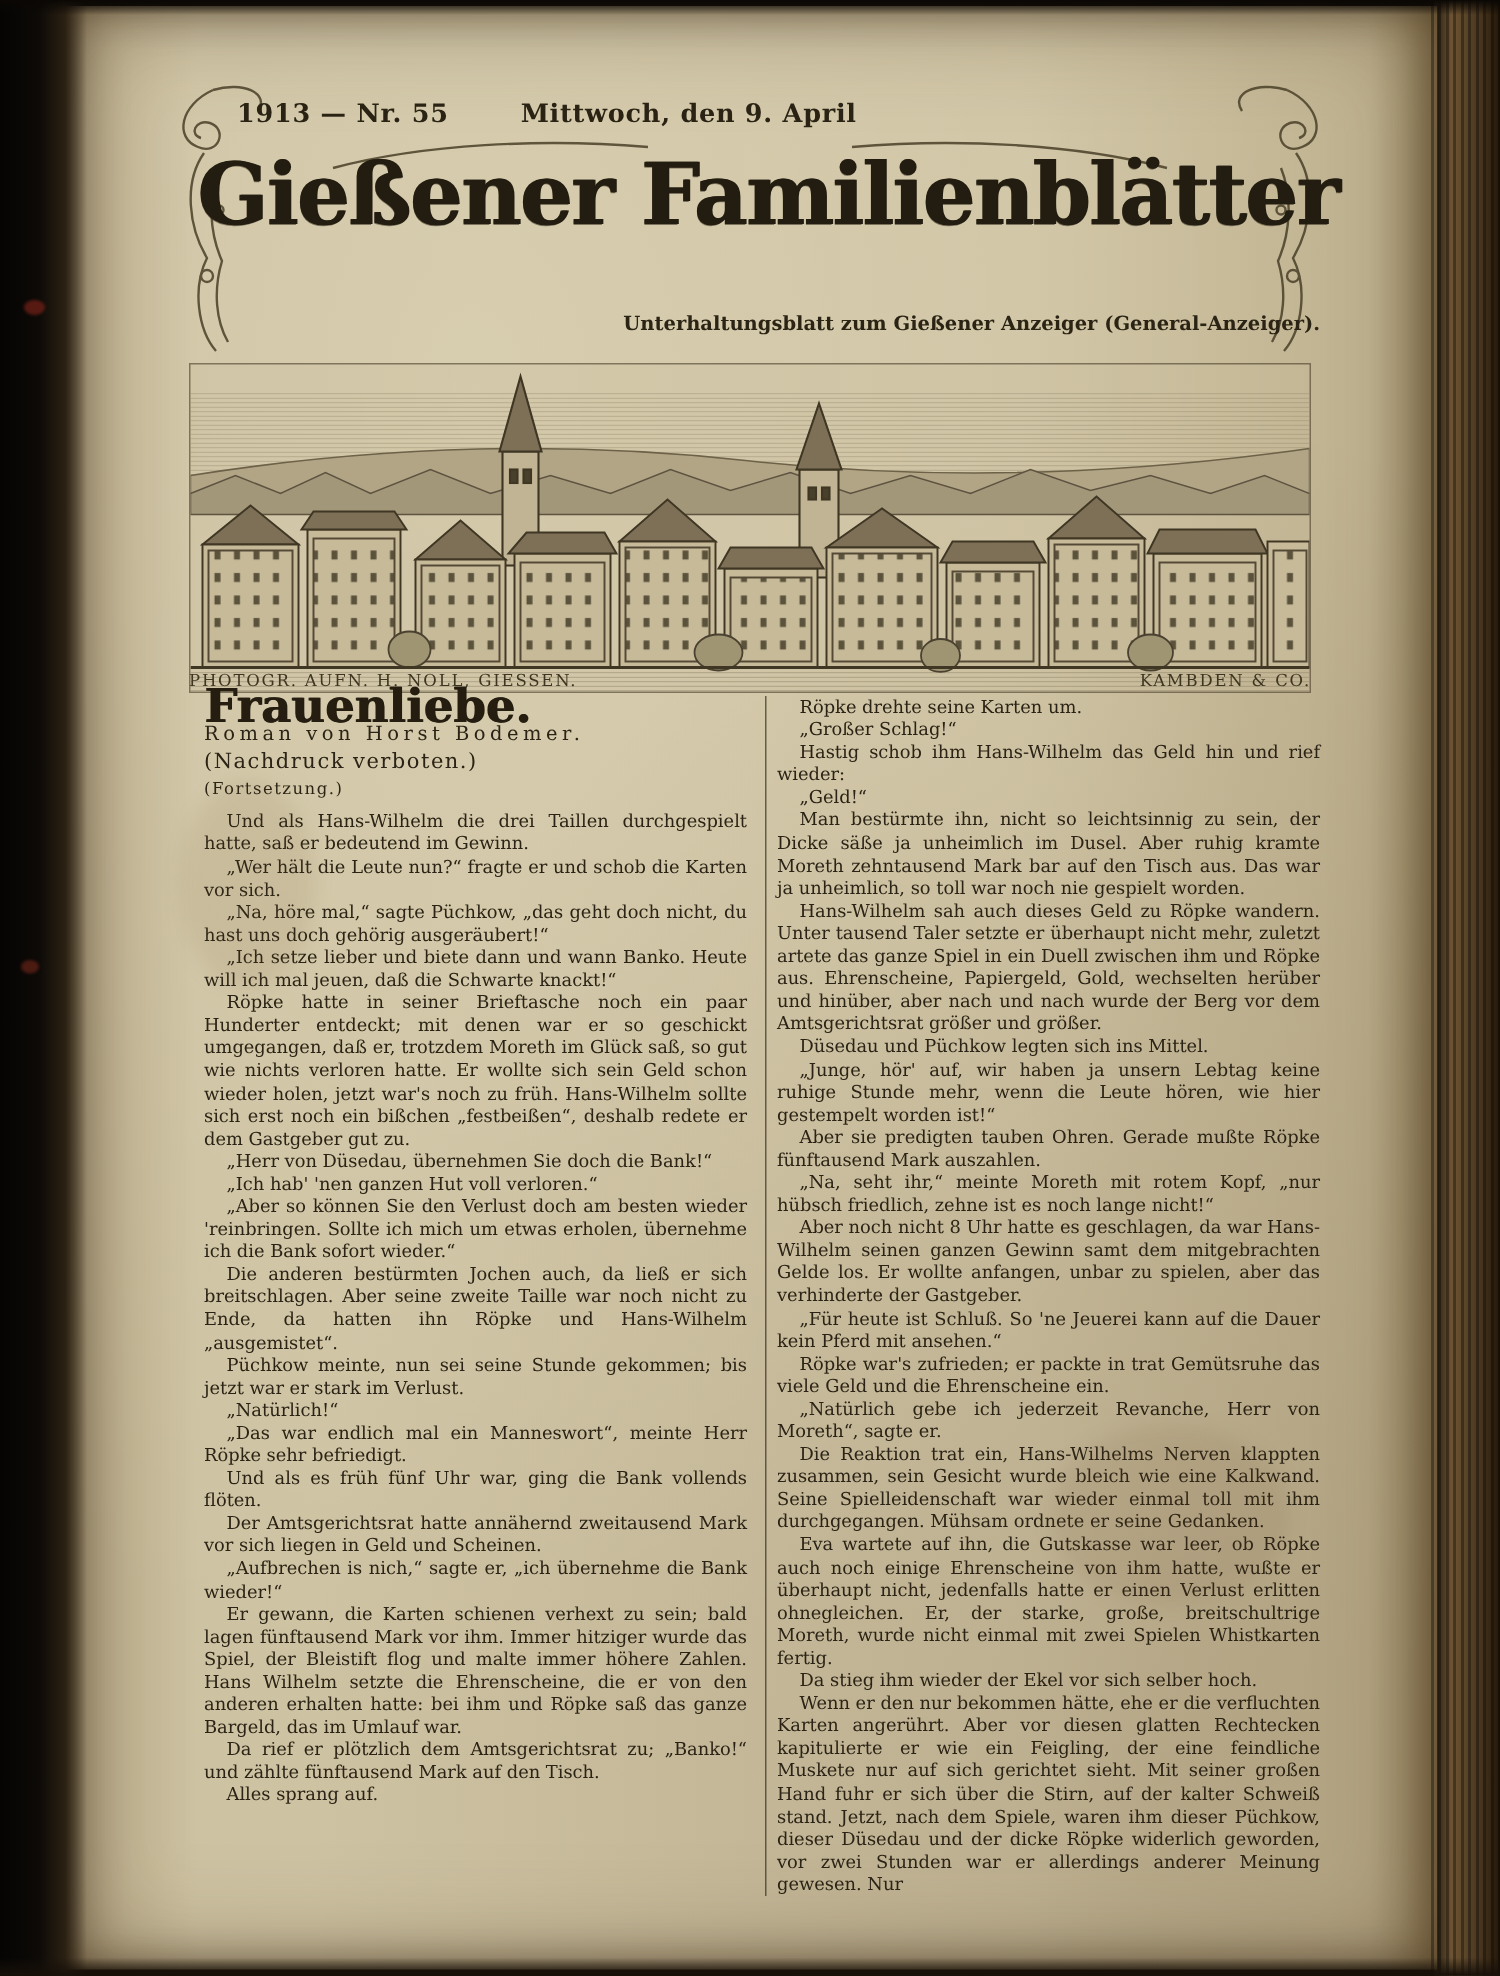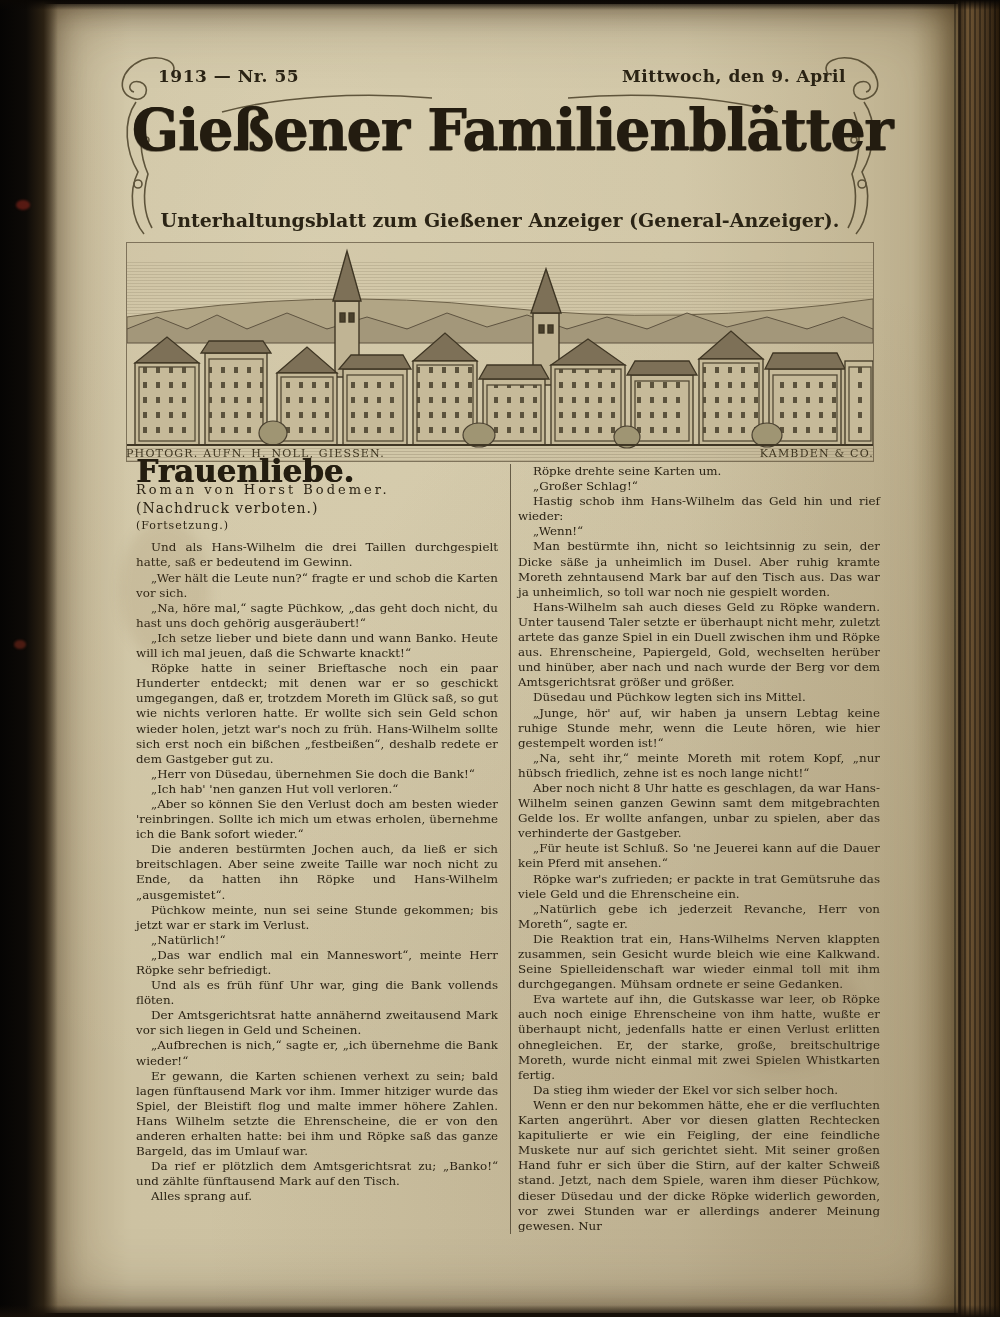--- a/index.html
+++ b/index.html
@@ -37,34 +37,35 @@
   }
   .stain{position:absolute;border-radius:50%;filter:blur(6px);pointer-events:none;}
   .s1{left:120px;top:520px;width:90px;height:140px;background:rgba(120,90,50,.10);}
   .s2{left:700px;top:950px;width:160px;height:120px;background:rgba(110,80,45,.10);}
   .s3{left:16px;top:200px;width:14px;height:10px;background:rgba(150,40,30,.55);filter:blur(1px);}
   .s4{left:14px;top:640px;width:12px;height:9px;background:rgba(140,45,30,.5);filter:blur(1px);}
 
   
   .issue-row{
     position:absolute;left:118px;top:62px;width:688px;
-    display:flex;justify-content:space-between;
+    display:flex;justify-content:flex-start;
     font-size:17px;font-weight:bold;color:#2a2314;
     letter-spacing:.5px;
+    gap:48px;
   }
   .masthead-title{
     position:absolute;left:80px;top:92px;width:760px;
     text-align:center;font-size:57px;font-weight:bold;color:#231c10;
     white-space:nowrap;transform:scaleX(.97);
     text-shadow:1px 0 0 #231c10, 0 1px 0 rgba(35,28,16,.5);
     letter-spacing:-1px;
   }
   .masthead-subtitle{
     position:absolute;left:80px;top:205px;width:760px;
-    text-align:center;font-size:19px;font-weight:bold;color:#2b2415;
+    text-align:right;font-size:13px;font-weight:bold;color:#2b2415;
   }
   .ornaments{position:absolute;left:62px;top:48px;pointer-events:none;}
 
   
   .illustration{
     position:absolute;left:86px;top:238px;width:748px;height:220px;
     border:1px solid rgba(60,48,30,.55);
     box-sizing:border-box;
     background:rgba(200,188,155,.25);
   }
@@ -234,25 +235,26 @@
           <p>Er gewann, die Karten schienen verhext zu sein; bald lagen fünftausend Mark vor ihm. Immer hitziger wurde das Spiel, der Bleistift flog und malte immer höhere Zahlen. Hans Wilhelm setzte die Ehrenscheine, die er von den anderen erhalten hatte: bei ihm und Röpke saß das ganze Bargeld, das im Umlauf war.</p>
           <p>Da rief er plötzlich dem Amtsgerichtsrat zu; „Banko!“ und zählte fünftausend Mark auf den Tisch.</p>
           <p>Alles sprang auf.</p>
         </div>
     </div>
     <div class="col col-right">
       <div>
           <p>Röpke drehte seine Karten um.</p>
           <p>„Großer Schlag!“</p>
           <p>Hastig schob ihm Hans-Wilhelm das Geld hin und rief wieder:</p>
-          <p>„Wenn!“</p>
+          <p>„Geld!“</p>
           <p>Man bestürmte ihn, nicht so leichtsinnig zu sein, der Dicke säße ja unheimlich im Dusel. Aber ruhig kramte Moreth zehntausend Mark bar auf den Tisch aus. Das war ja unheimlich, so toll war noch nie gespielt worden.</p>
           <p>Hans-Wilhelm sah auch dieses Geld zu Röpke wandern. Unter tausend Taler setzte er überhaupt nicht mehr, zuletzt artete das ganze Spiel in ein Duell zwischen ihm und Röpke aus. Ehrenscheine, Papiergeld, Gold, wechselten herüber und hinüber, aber nach und nach wurde der Berg vor dem Amtsgerichtsrat größer und größer.</p>
           <p>Düsedau und Püchkow legten sich ins Mittel.</p>
           <p>„Junge, hör' auf, wir haben ja unsern Lebtag keine ruhige Stunde mehr, wenn die Leute hören, wie hier gestempelt worden ist!“</p>
+          <p>Aber sie predigten tauben Ohren. Gerade mußte Röpke fünftausend Mark auszahlen.</p>
           <p>„Na, seht ihr,“ meinte Moreth mit rotem Kopf, „nur hübsch friedlich, zehne ist es noch lange nicht!“</p>
           <p>Aber noch nicht 8 Uhr hatte es geschlagen, da war Hans-Wilhelm seinen ganzen Gewinn samt dem mitgebrachten Gelde los. Er wollte anfangen, unbar zu spielen, aber das verhinderte der Gastgeber.</p>
           <p>„Für heute ist Schluß. So 'ne Jeuerei kann auf die Dauer kein Pferd mit ansehen.“</p>
           <p>Röpke war's zufrieden; er packte in trat Gemütsruhe das viele Geld und die Ehrenscheine ein.</p>
           <p>„Natürlich gebe ich jederzeit Revanche, Herr von Moreth“, sagte er.</p>
           <p>Die Reaktion trat ein, Hans-Wilhelms Nerven klappten zusammen, sein Gesicht wurde bleich wie eine Kalkwand. Seine Spielleidenschaft war wieder einmal toll mit ihm durchgegangen. Mühsam ordnete er seine Gedanken.</p>
           <p>Eva wartete auf ihn, die Gutskasse war leer, ob Röpke auch noch einige Ehrenscheine von ihm hatte, wußte er überhaupt nicht, jedenfalls hatte er einen Verlust erlitten ohnegleichen. Er, der starke, große, breitschultrige Moreth, wurde nicht einmal mit zwei Spielen Whistkarten fertig.</p>
           <p>Da stieg ihm wieder der Ekel vor sich selber hoch.</p>
           <p>Wenn er den nur bekommen hätte, ehe er die verfluchten Karten angerührt. Aber vor diesen glatten Rechtecken kapitulierte er wie ein Feigling, der eine feindliche Muskete nur auf sich gerichtet sieht. Mit seiner großen Hand fuhr er sich über die Stirn, auf der kalter Schweiß stand. Jetzt, nach dem Spiele, waren ihm dieser Püchkow, dieser Düsedau und der dicke Röpke widerlich geworden, vor zwei Stunden war er allerdings anderer Meinung gewesen. Nur</p>
         </div>

